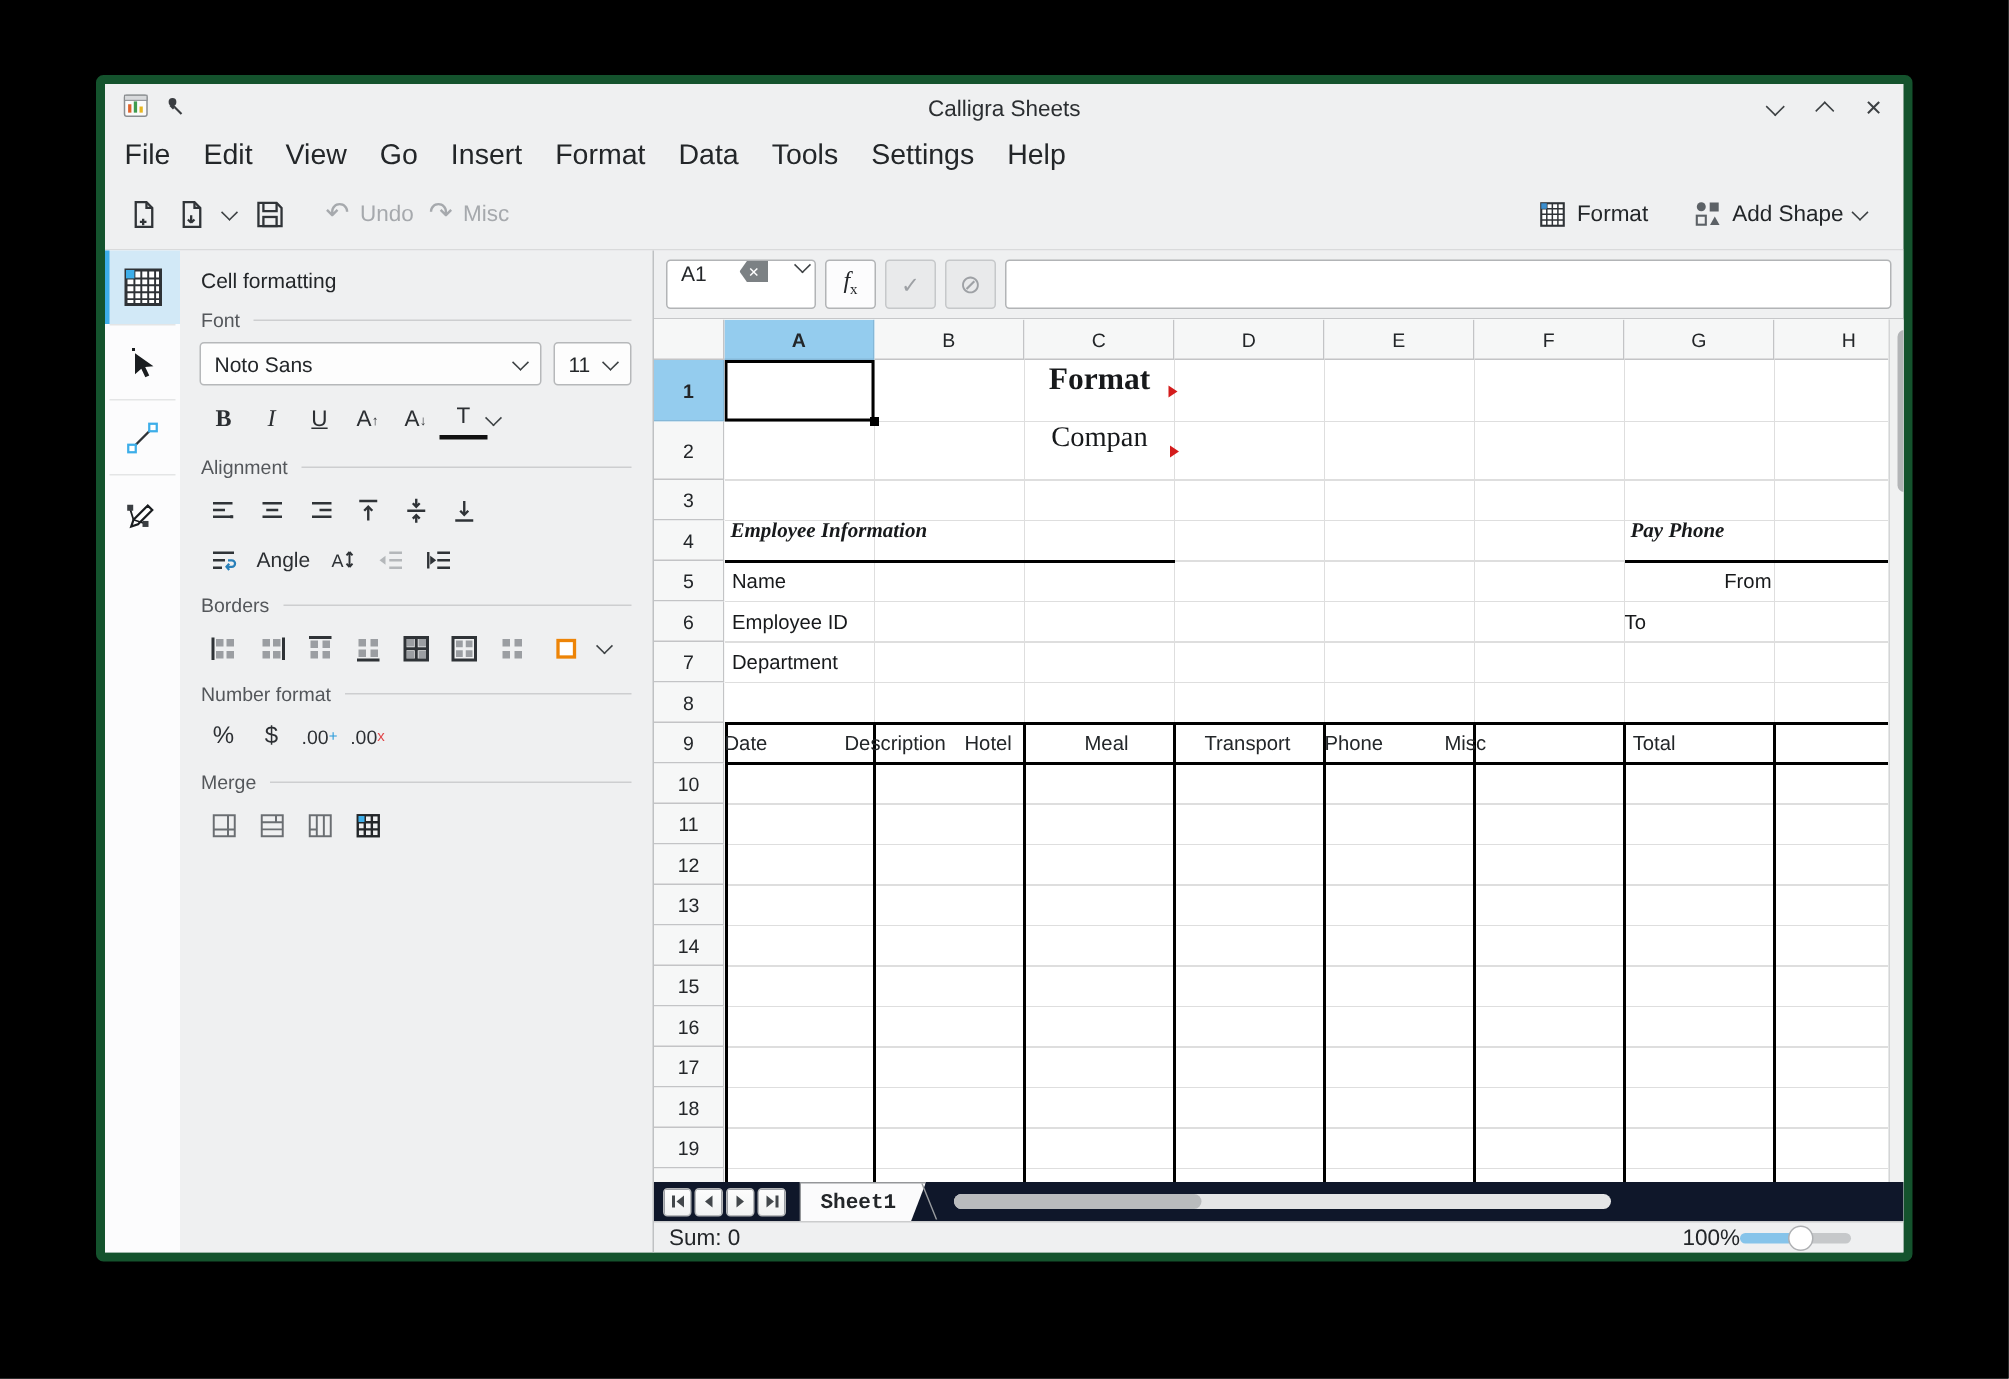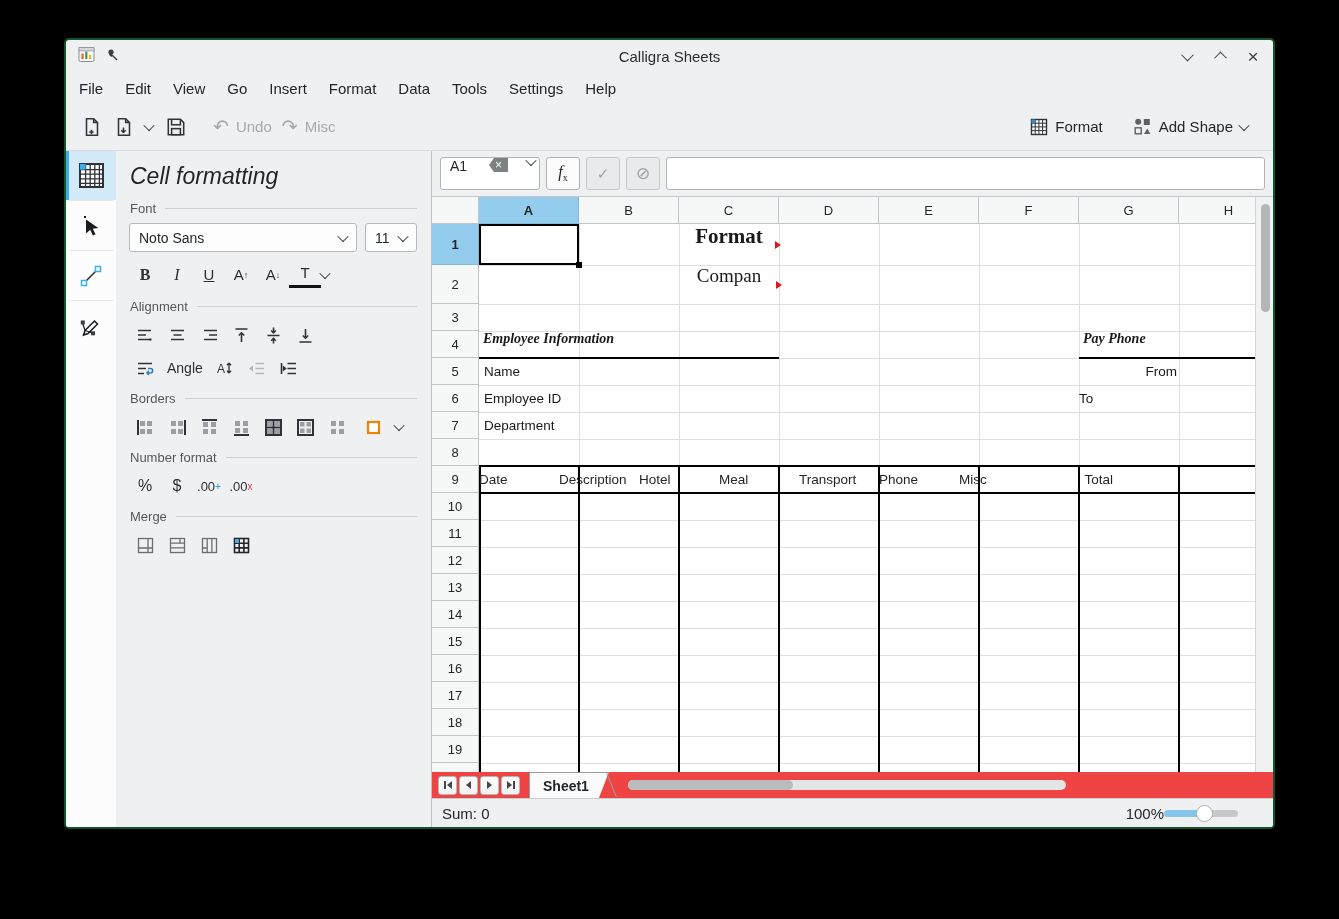--- a/index.html
+++ b/index.html
@@ -1,32 +1,32 @@
 <!DOCTYPE html>
 <html><head>
 <meta charset="utf-8">
 <style>
   html,body{margin:0;padding:0;background:#000;}
   .stage{position:relative;width:1339px;height:919px;background:#000;overflow:hidden;
          font-family:"Liberation Sans",sans-serif;color:#232629;}
-  .window{position:absolute;left:64px;top:38px;width:1211px;height:791px;background:#eff0f1;
-          border:2px solid #14532d;border-radius:5px;box-shadow:0 8px 26px rgba(0,0,0,.65);
+  .window{position:absolute;left:64px;top:50px;width:1211px;height:791px;background:#eff0f1;
+          border:6px solid #14532d;border-radius:5px;box-shadow:0 8px 26px rgba(0,0,0,.65);
           display:flex;flex-direction:column;overflow:hidden;box-sizing:border-box;}
   
   .titlebar{height:33px;flex:none;display:flex;align-items:center;padding:0 12px;position:relative;}
   .titlebar .title{position:absolute;left:0;right:0;text-align:center;font-size:15px;color:#2b2e31;}
   .tb-icons{display:flex;align-items:center;gap:10px;z-index:1;}
   .win-controls{margin-left:auto;display:flex;align-items:center;gap:17px;z-index:1;}
   .wc{width:16px;height:16px;display:flex;align-items:center;justify-content:center;color:#3c4043;}
   .chev{width:8px;height:8px;border-right:1.6px solid #3c4043;border-bottom:1.6px solid #3c4043;display:inline-block;}
   .chev.down{transform:rotate(45deg) translate(-1px,-1px);}
   .chev.up{transform:rotate(-135deg) translate(-1px,-1px);}
   .wc.x{font-size:19px;line-height:16px;}
   
-  .menubar{height:30px;flex:none;display:flex;align-items:center;padding:0 2px;font-size:15px;}
+  .menubar{height:30px;flex:none;display:flex;align-items:center;padding:0 2px;font-size:19px;}
   .menu-item{padding:0 11px;}
   
   .toolbar{height:47px;flex:none;display:flex;align-items:center;padding:0 15px;border-bottom:1px solid #d9dadb;}
   .tbtn{display:flex;align-items:center;gap:7px;margin-right:10px;}
   .tbtn svg{display:block;}
   .tb-label{font-size:15px;}
   .tbtn.disabled{color:#a6a9ad;}
   .tbtn.disabled .tb-label{color:#a6a9ad;}
   .uglyph{font-size:19px;color:#a6a9ad;line-height:18px;}
   .spacer{flex:1;}
@@ -34,21 +34,21 @@
          display:inline-block;transform:rotate(45deg) translate(-1px,-1px);}
   
   .main{flex:1;display:flex;min-height:0;}
   .toolstrip{width:50px;flex:none;background:#fcfcfd;display:flex;flex-direction:column;}
   .tool{height:49px;display:flex;align-items:center;justify-content:center;border-left:3px solid transparent;border-right:3px solid transparent;}
   .tool.selected{background:#d2e9f7;border-left-color:#3daee9;}
   .tool-sep{height:1px;background:#e4e5e6;margin:0 3px;}
   
   .sidebar{width:316px;flex:none;box-sizing:border-box;background:#eff0f1;border-right:1px solid #bfc1c3;
            padding:10px 14px 0 13px;overflow:hidden;}
-  .sb-title{font-size:23px;margin:2px 0 6px 1px;font-style:italic;}
+  .sb-title{font-size:14px;margin:2px 0 6px 1px;}
   .sb-sec{display:flex;align-items:center;gap:9px;margin:11px 0 7px 1px;font-size:13px;color:#54575b;}
   .sb-sec .rule{flex:1;height:1px;background:#cdced0;}
   .combo-row{display:flex;gap:8px;margin:4px 0 2px;}
   .combo{background:#fdfdfd;border:1px solid #b6b8ba;border-radius:3px;height:29px;display:flex;
          align-items:center;padding:0 9px;font-size:14px;box-sizing:border-box;}
   .font-combo{flex:1;}
   .size-combo{width:52px;flex:none;}
   .combo .schev{margin-left:auto;}
   .btnrow{display:flex;align-items:center;margin:9px 0 2px;}
   .ibtn{width:32px;height:24px;flex:none;display:flex;align-items:center;justify-content:center;color:#2c2f33;}
@@ -112,21 +112,21 @@
   .l-empid{left:5px;top:161px;height:27px;line-height:27px;font-size:13.5px;}
   .l-dept{left:5px;top:188px;height:27px;line-height:27px;font-size:13.5px;}
   .l-from{left:600px;top:134px;width:98px;height:27px;line-height:27px;text-align:right;font-size:13.5px;}
   .l-to{left:600px;top:161px;width:98px;height:27px;line-height:27px;font-size:13.5px;}
   .thead-band{position:absolute;left:0;top:242px;width:776px;height:27px;display:flex;overflow:hidden;}
   .thcell{width:80px;flex:none;height:27px;line-height:27px;text-align:left;font-size:13.5px;box-sizing:border-box;}
   .thcell:last-child{width:76px;text-align:right;padding-right:2px;}
   .vscroll{width:20px;flex:none;background:#f0f1f1;border-left:1px solid #d4d5d6;position:relative;box-sizing:border-box;}
   .vthumb{position:absolute;left:5px;top:7px;width:9px;height:108px;border-radius:4.5px;background:#b3b5b7;}
   
-  .tabbar{height:26px;flex:none;display:flex;align-items:center;background:#ef4444;padding-left:6px;position:relative;}
+  .tabbar{height:26px;flex:none;display:flex;align-items:center;background:#0f172a;padding-left:6px;position:relative;font-family:Liberation Mono, monospace;}
   .navbtn{width:19px;height:19px;flex:none;border:1px solid #b5b7b9;border-radius:3px;
           background:linear-gradient(#fdfdfd,#f1f2f2);margin-right:2px;display:flex;align-items:center;
           justify-content:center;gap:1px;box-sizing:border-box;}
   .tri{width:0;height:0;border-top:4px solid transparent;border-bottom:4px solid transparent;}
   .tri.r{border-left:5px solid #43474b;}
   .tri.l{border-right:5px solid #43474b;}
   .nbar{width:2px;height:8px;background:#43474b;}
   .sheettab{margin-left:7px;height:26px;padding:0 20px 0 13px;background:#fbfbfc;display:flex;align-items:center;
             font-weight:bold;font-size:14px;clip-path:polygon(0 0,100% 0,calc(100% - 10px) 100%,0 100%);
             border-top:1px solid #95979a;border-left:1px solid #95979a;box-sizing:border-box;}

